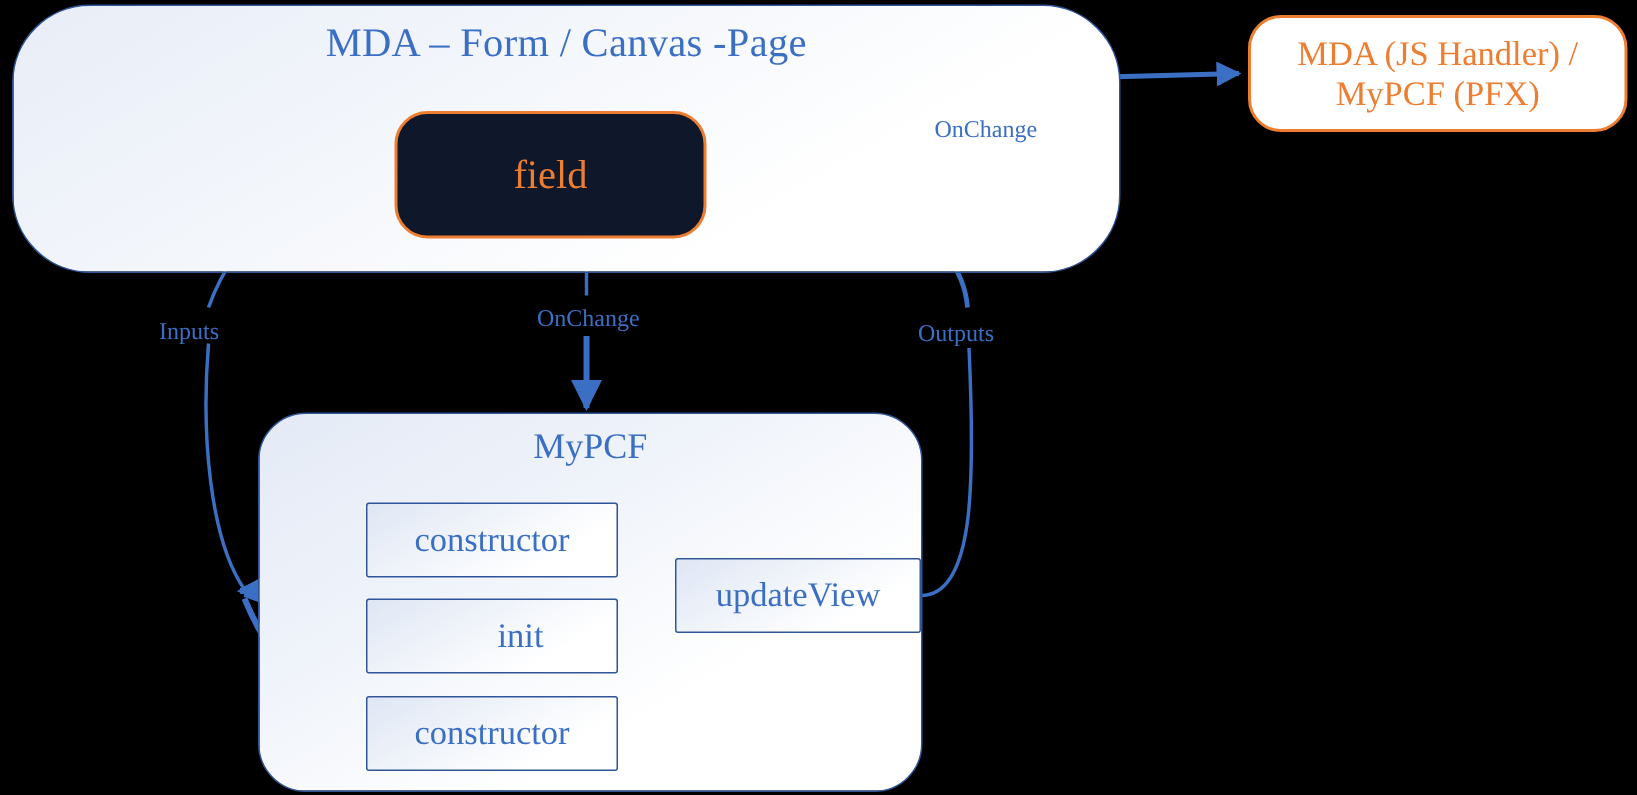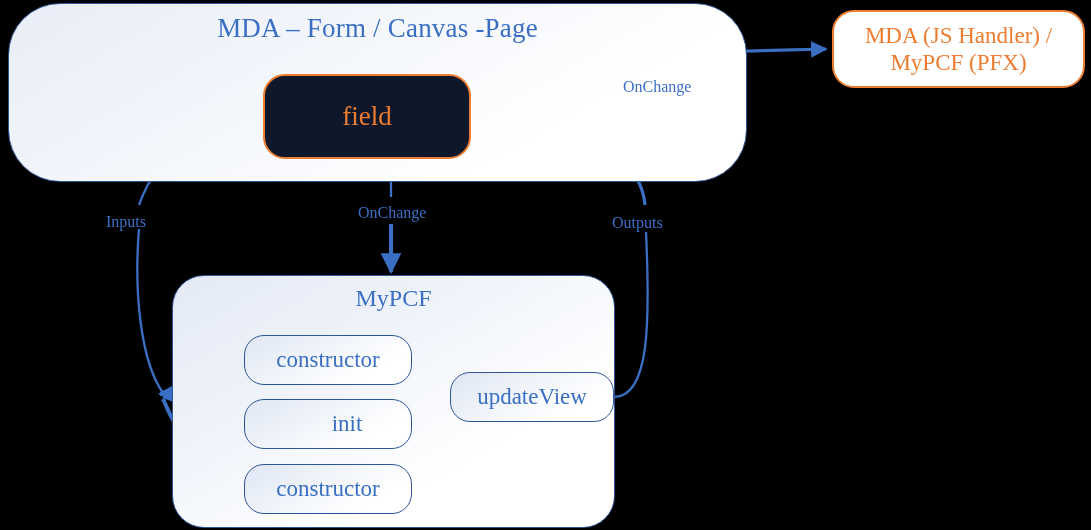--- a/index.html
+++ b/index.html
@@ -100,21 +100,21 @@
   }
   #mypcf-title {
     margin-top: 8px;
     font-size: 24px;
     color: #3B6FC4;
   }
 
   
   .method-box {
     border: 1.6px solid #2F5597;
-    border-radius: 20px;
+    border-radius: 2px;
     background: linear-gradient(150deg, #dfe6f4 0%, #f0f4fa 40%, #ffffff 75%, #ffffff 100%);
     font-size: 23px;
     color: #3B6FC4;
   }
   #box-constructor { left: 244px; top: 335px; width: 168px; height: 50px; }
   #box-init        { left: 244px; top: 399px; width: 168px; height: 50px; padding-left: 38px; }
   #box-updateview  { left: 244px; top: 464px; width: 168px; height: 50px; }
   #box-getoutputs  { left: 450px; top: 372px; width: 164px; height: 50px; }
 
   

